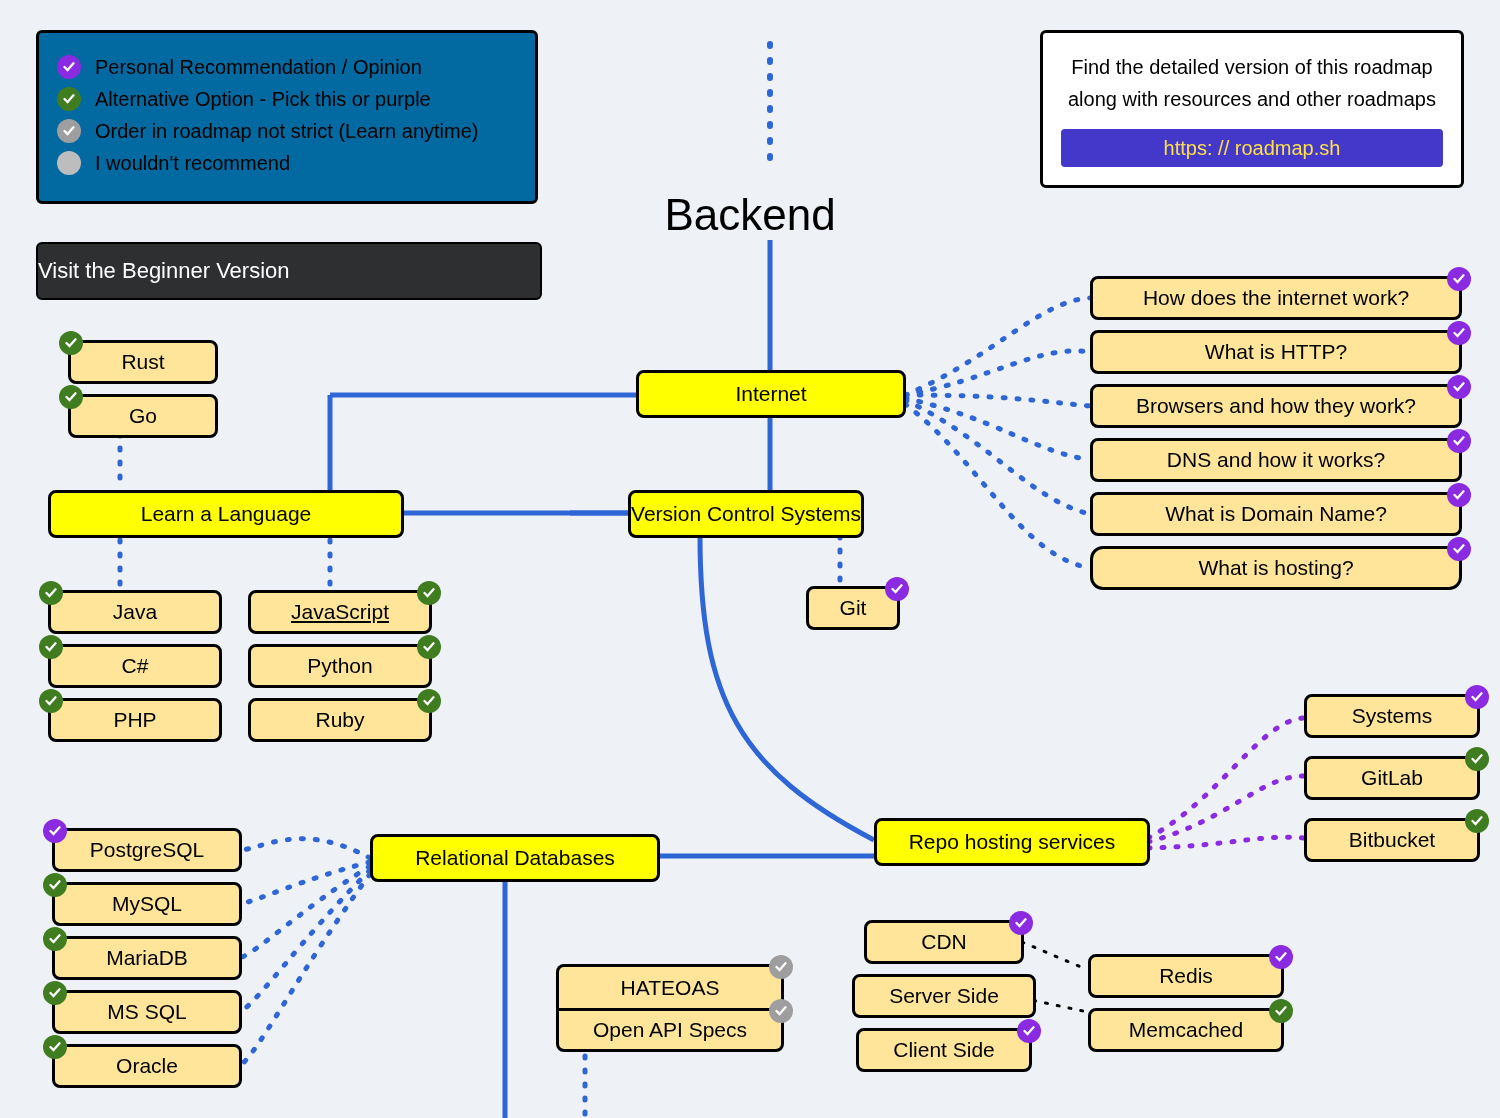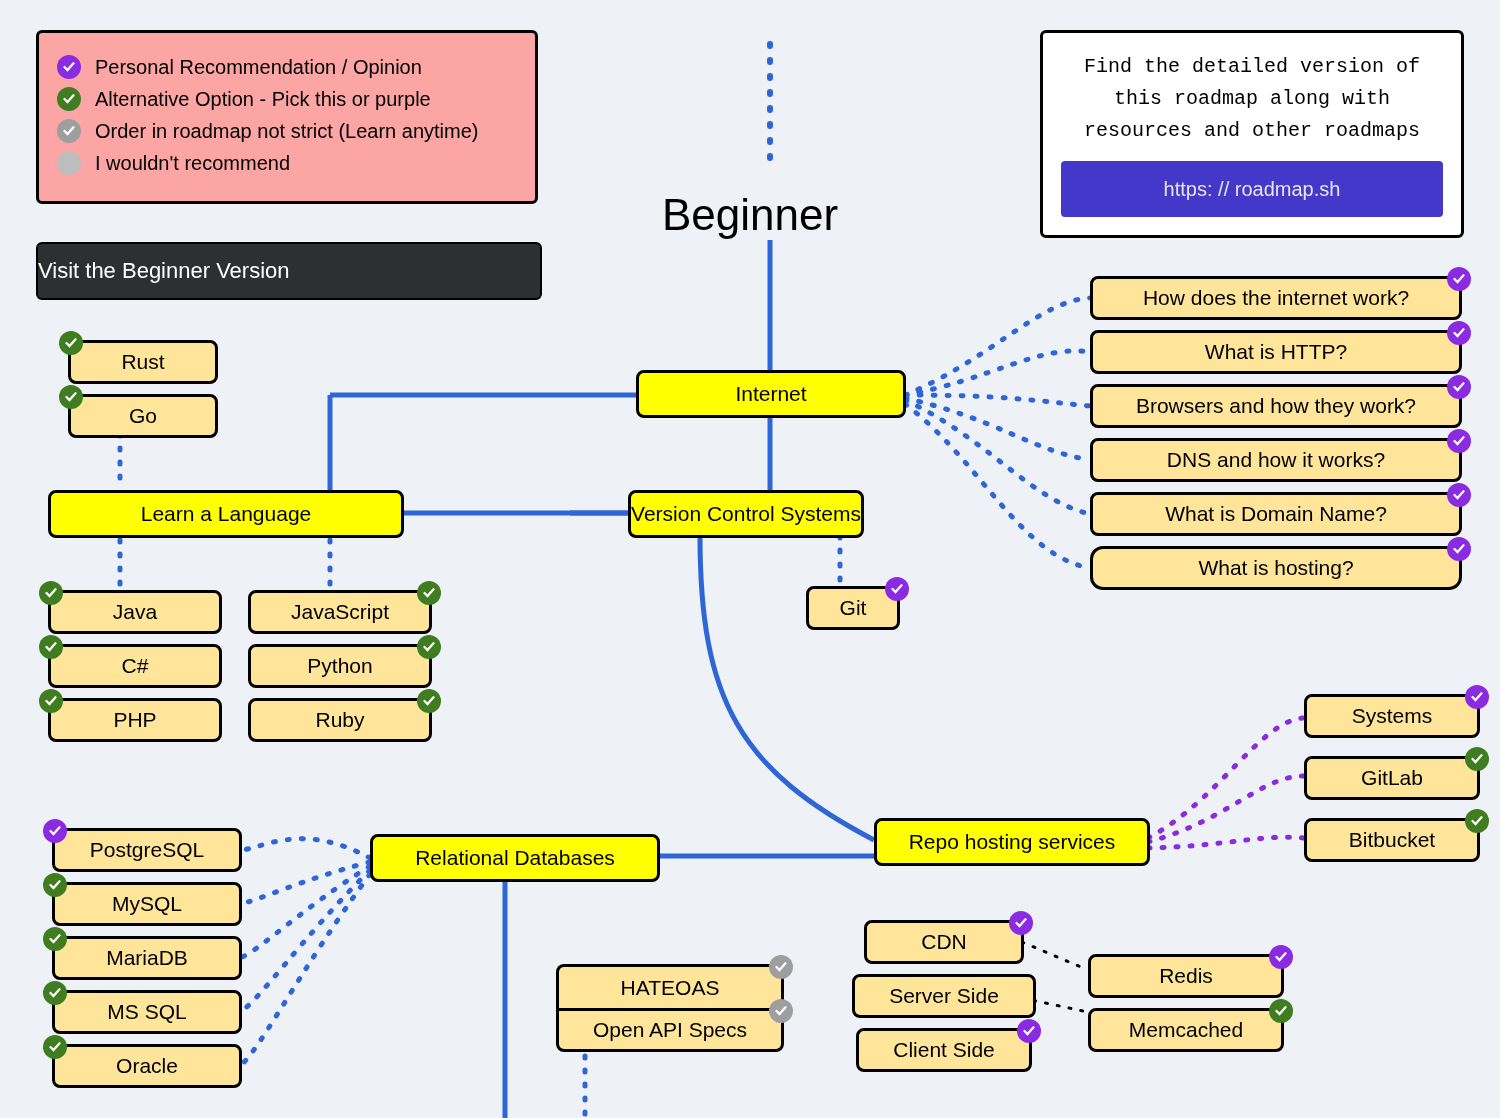--- a/index.html
+++ b/index.html
@@ -12,21 +12,21 @@
     position:relative;
     width:1500px;
     height:1118px;
     margin:0 auto;
     overflow:hidden;
   }
   svg.wires{position:absolute;top:0;left:0;width:1500px;height:1118px;pointer-events:none;}
   
   .legend-box{
     position:absolute;left:36px;top:30px;width:502px;
-    background:#fca5a5;border:3px solid #000;border-radius:6px;
+    background:#0369a1;border:3px solid #000;border-radius:6px;
     padding:14px 18px 18px 18px;box-sizing:border-box;
   }
   .legend-row{display:flex;align-items:center;gap:14px;margin:8px 0;font-size:20px;}
   .dot{width:24px;height:24px;border-radius:50%;flex:0 0 24px;display:flex;align-items:center;justify-content:center;}
   .dot svg{width:12px;height:12px;}
   .dot.purple{background:#8a2be2;}
   .dot.green{background:#3f7d20;}
   .dot.grey{background:#9e9e9e;}
   .dot.plain{background:#bdbdbd;}
   .dot.purple svg,.dot.green svg,.dot.grey svg{color:#fff;}
@@ -36,24 +36,24 @@
     background:#2e2f30;color:#fff;border:2px solid #000;border-radius:6px;
     display:flex;align-items:center;
     font-size:22px;cursor:pointer;
   }
   
   .promo-box{
     position:absolute;right:36px;top:30px;width:424px;
     background:#fff;border:3px solid #000;border-radius:6px;
     padding:18px 18px 18px 18px;box-sizing:border-box;
   }
-  .promo-text{font-size:20px;text-align:center;line-height:1.6;margin-bottom:14px;font-family:Liberation Mono, monospace;}
+  .promo-text{font-size:20px;text-align:center;line-height:1.6;margin-bottom:14px;}
   .promo-btn{
-    width:100%;height:56px;background:#4338ca;border:none;border-radius:4px;
-    color:#e5e5e5;font-size:20px;display:flex;align-items:center;justify-content:center;cursor:pointer;
+    width:100%;height:38px;background:#4338ca;border:none;border-radius:4px;
+    color:#fde047;font-size:20px;display:flex;align-items:center;justify-content:center;cursor:pointer;
   }
   
   .main-title{position:absolute;left:0;width:1500px;top:190px;text-align:center;font-size:44px;font-weight:400;}
   
   .node{
     position:absolute;border:3px solid #000;border-radius:8px;
     display:flex;align-items:center;justify-content:center;
     font-size:21px;box-sizing:border-box;padding:0 14px;white-space:nowrap;cursor:pointer;
   }
   .cat{background:#ffff00;}
@@ -157,21 +157,21 @@
     <span>Visit the Beginner Version</span>
   </div>
 
   <div class="promo-box">
     <div class="promo-text">Find the detailed version of this roadmap along with resources and other roadmaps</div>
     <div class="promo-btn">
       <span>https: // roadmap.sh</span>
     </div>
   </div>
 
-  <div class="main-title">Beginner</div>
+  <div class="main-title">Backend</div>
 
   <div class="node cat" style="left:636px;top:370px;width:270px;height:48px;">
     <span>Internet</span>
   </div>
   <div class="node cat" style="left:628px;top:490px;width:236px;height:48px;">
     <span>Version Control Systems</span>
   </div>
   <div class="node cat" style="left:48px;top:490px;width:356px;height:48px;">
     <span>Learn a Language</span>
   </div>
@@ -226,21 +226,21 @@
   </div>
   <div class="node item" style="left:48px;top:698px;width:174px;height:44px;">
     <span>PHP</span>
     <span class="badge green tl">
         <svg viewBox="0 0 16 16">
           <path d="M2 8 L6 12 L14 3" stroke="currentColor" stroke-width="3" fill="none" stroke-linecap="round"></path>
         </svg>
       </span>
   </div>
 
-  <div class="node item" style="left:248px;top:590px;width:184px;height:44px;">
+  <div class="node item" style="left:248px;top:590px;width:184px;height:44px;text-decoration:underline;">
     <span>JavaScript</span>
     <span class="badge green tr">
         <svg viewBox="0 0 16 16">
           <path d="M2 8 L6 12 L14 3" stroke="currentColor" stroke-width="3" fill="none" stroke-linecap="round"></path>
         </svg>
       </span>
   </div>
   <div class="node item" style="left:248px;top:644px;width:184px;height:44px;">
     <span>Python</span>
     <span class="badge green tr">

